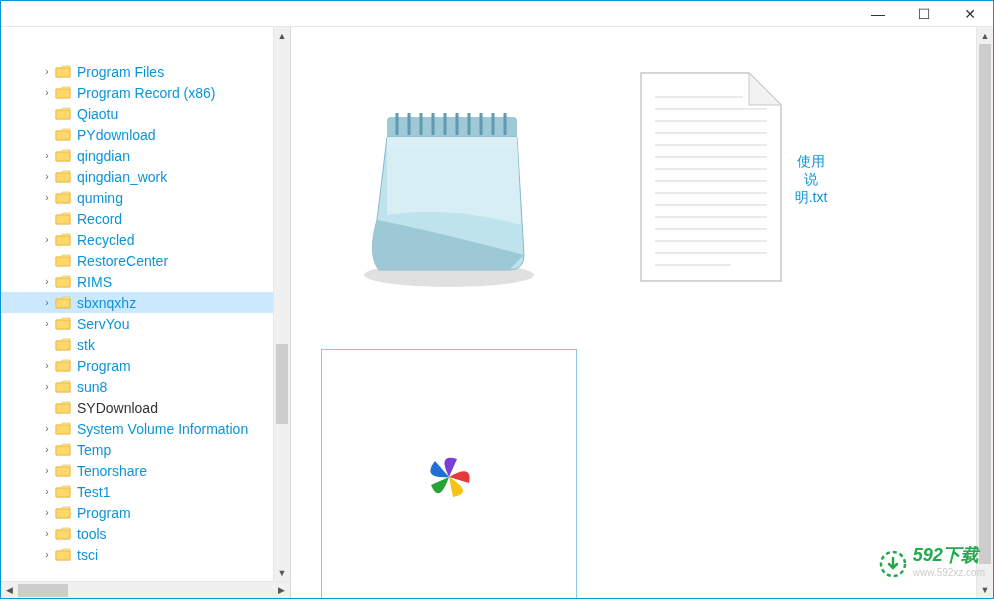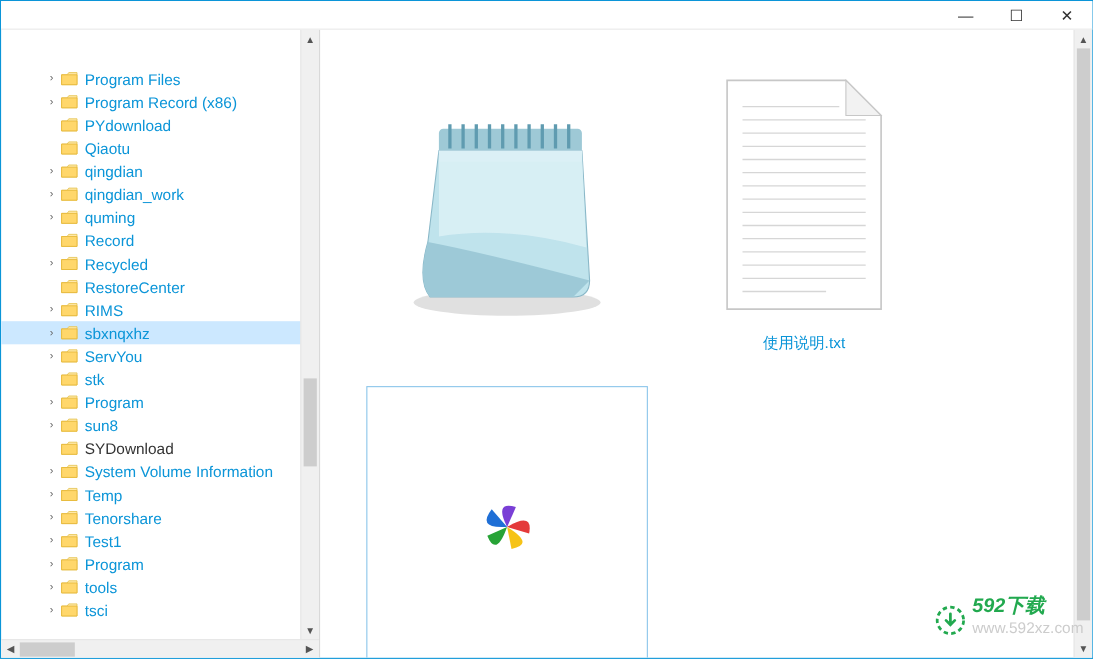--- a/index.html
+++ b/index.html
@@ -21,26 +21,26 @@
 .vscroll { width: 17px; background: #f0f0f0; position: absolute; top: 0; right: 0; bottom: 17px; border-left: 1px solid #e6e6e6; }
 .vscroll .arrow { height: 17px; display:flex;align-items:center;justify-content:center;font-size:9px;color:#555; }
 .vscroll .thumb { position: absolute; left: 2px; right: 2px; top: 300px; height: 80px; background: #cdcdcd; border-radius: 0; }
 .hscroll { height: 17px; background: #f0f0f0; position: absolute; left:0; right:0; bottom:0; border-top:1px solid #e6e6e6; display:flex; }
 .hscroll .arrow { width:17px;display:flex;align-items:center;justify-content:center;font-size:9px;color:#555; }
 .hscroll .thumb { height:13px; margin:2px 0; width:50px; background:#cdcdcd; }
 .hscroll .track { flex:1; }
 .vscroll .track { position:absolute; top:17px; bottom:17px; left:0; right:0; }
 .files-pane { flex:1; position: relative; padding: 30px 30px; overflow: hidden; }
 .file-items { display: flex; flex-wrap: wrap; gap: 30px; align-items: flex-start; }
-.file-tile { width: 280px; display: flex; flex-direction: column; align-items: center; }
+.file-tile { width: 280px; display: flex; flex-direction: row; align-items: center; }
 .file-tile .thumb-box { width: 256px; height: 256px; border: 1px solid #8bc5ea; display:flex; align-items:center; justify-content:center; margin-bottom: 6px; }
 .file-tile .thumb-box.noborder { border: none; }
 .file-tile .caption { color: #0b95d8; font-size: 14px; text-align:center; }
 .watermark { position: absolute; right: 8px; bottom: 20px; display:flex; align-items:flex-end; gap:6px; font-size:18px; font-weight:bold; color:#22a94f; font-style:italic; }
-.watermark .sub { font-size:14px; font-weight:normal; font-style:normal; color:#ccc; display:block; }
+.watermark .sub { font-size:10px; font-weight:normal; font-style:normal; color:#ccc; display:block; }
 .files-vscroll { width:17px; position:absolute; top:0; right:0; bottom:0; background:#f0f0f0; border-left:1px solid #e6e6e6;}
 .files-vscroll .thumb { position:absolute; left:2px; right:2px; top:17px; height:520px; background:#cdcdcd; }
 </style>
 </head>
 <body>
 
 <div class="window">
   <div class="titlebar">
     <div class="ctrl">—</div>
     <div class="ctrl">☐</div>
@@ -65,29 +65,29 @@
                   <path d="M1 3 L15 3 L15 12 L1 12 Z" fill="#ffd76b" stroke="#e6b83a" stroke-width="0.8"></path>
                 </svg></span>
               <span class="label">Program Record (x86)</span>
             </div>
             <div class="tree-item">
               <span class="chevron none">›</span>
               <span class="folder-icon"><svg width="16" height="14" viewBox="0 0 16 14">
                   <path d="M1 3 L6 3 L7.5 1 L15 1 L15 12 L1 12 Z" fill="#ffe9a8" stroke="#e6c555" stroke-width="0.8"></path>
                   <path d="M1 3 L15 3 L15 12 L1 12 Z" fill="#ffd76b" stroke="#e6b83a" stroke-width="0.8"></path>
                 </svg></span>
+              <span class="label">Qiaotu</span>
+            </div>
+            <div class="tree-item">
+              <span class="chevron none">›</span>
+              <span class="folder-icon"><svg width="16" height="14" viewBox="0 0 16 14">
+                  <path d="M1 3 L6 3 L7.5 1 L15 1 L15 12 L1 12 Z" fill="#ffe9a8" stroke="#e6c555" stroke-width="0.8"></path>
+                  <path d="M1 3 L15 3 L15 12 L1 12 Z" fill="#ffd76b" stroke="#e6b83a" stroke-width="0.8"></path>
+                </svg></span>
               <span class="label">PYdownload</span>
-            </div>
-            <div class="tree-item">
-              <span class="chevron none">›</span>
-              <span class="folder-icon"><svg width="16" height="14" viewBox="0 0 16 14">
-                  <path d="M1 3 L6 3 L7.5 1 L15 1 L15 12 L1 12 Z" fill="#ffe9a8" stroke="#e6c555" stroke-width="0.8"></path>
-                  <path d="M1 3 L15 3 L15 12 L1 12 Z" fill="#ffd76b" stroke="#e6b83a" stroke-width="0.8"></path>
-                </svg></span>
-              <span class="label">Qiaotu</span>
             </div>
             <div class="tree-item">
               <span class="chevron">›</span>
               <span class="folder-icon"><svg width="16" height="14" viewBox="0 0 16 14">
                   <path d="M1 3 L6 3 L7.5 1 L15 1 L15 12 L1 12 Z" fill="#ffe9a8" stroke="#e6c555" stroke-width="0.8"></path>
                   <path d="M1 3 L15 3 L15 12 L1 12 Z" fill="#ffd76b" stroke="#e6b83a" stroke-width="0.8"></path>
                 </svg></span>
               <span class="label">qingdian</span>
             </div>
             <div class="tree-item">

